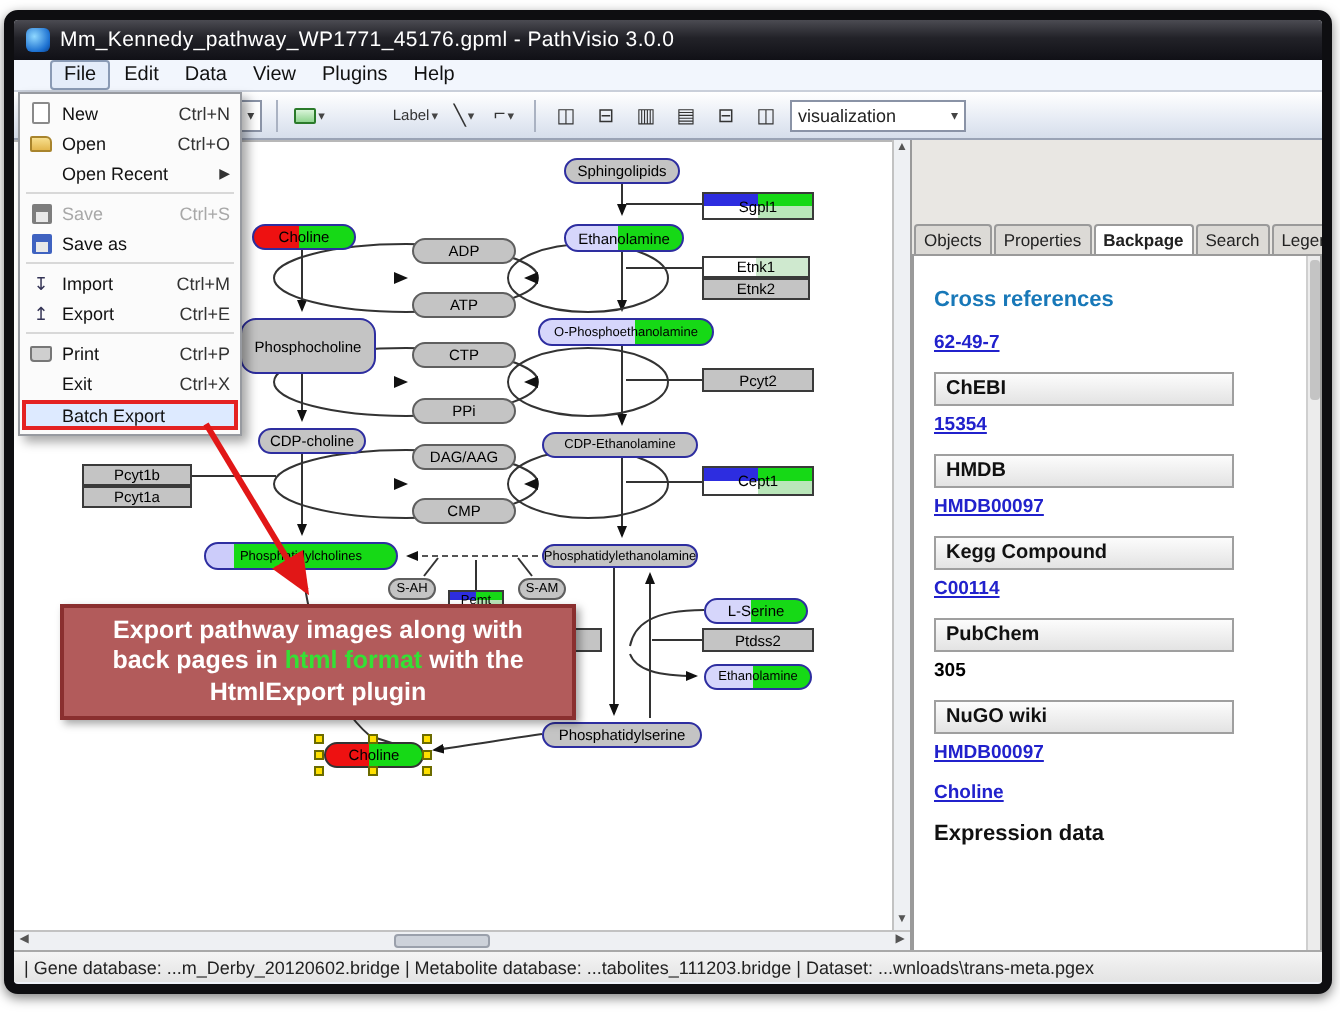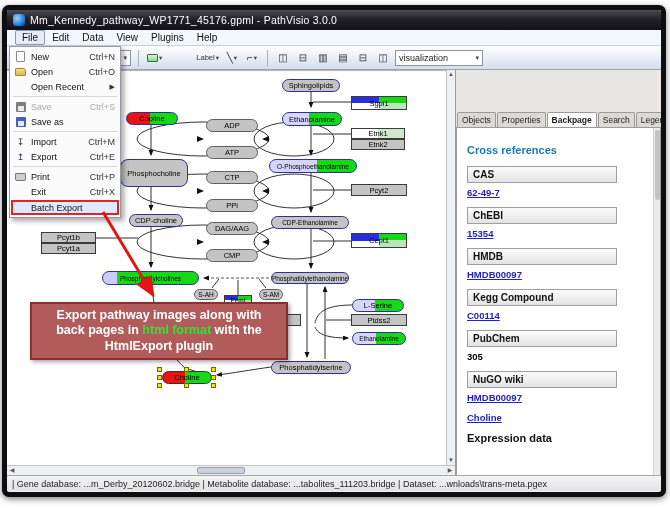--- a/index.html
+++ b/index.html
@@ -11,21 +11,21 @@
 
   
   .titlebar { height:20px; background:linear-gradient(#4b4b52,#222228 45%,#101016);
               display:flex; align-items:center; padding:0 6px; color:#fff; }
   .app-icon { width:12px; height:12px; border-radius:3px; margin-right:5px;
               background:radial-gradient(circle at 35% 35%, #8fd8ff, #1b6fd0 70%, #0b3f86); }
   .title-text { font-size:10.5px; letter-spacing:.2px; white-space:nowrap; }
 
   
   .menubar { height:16px; background:#f2f6fd; border-bottom:1px solid #c9cfda;
-             display:flex; align-items:center; font-size:10px; padding-left:8px; }
+             display:flex; align-items:center; font-size:10px; padding-left:18px; }
   .menubar .mitem { padding:1px 6px; margin-right:1px; color:#111; }
   .menubar .mitem.open { border:1px solid #8a9ab5; background:#e4ecfa; border-radius:2px; }
 
   
   .toolbar { height:24px; background:linear-gradient(#ffffff,#e6ebf4 60%,#d6deeb);
              border-bottom:1px solid #9aa3b5; display:flex; align-items:center;
              font-size:9px; padding:0 4px; gap:4px; color:#222; }
   .tb-label { font-size:8.5px; color:#333; }
   .combo { background:#fff; border:1px solid #8a93a6; height:16px; display:flex;
            align-items:center; font-size:9px; padding:0 3px; justify-content:space-between; }
@@ -311,21 +311,20 @@
         <div class="tab">Objects</div>
         <div class="tab">Properties</div>
         <div class="tab active">Backpage</div>
         <div class="tab">Search</div>
         <div class="tab">Legend</div>
       </div>
       <div class="panel-body">
         <div class="bp-heading">Cross references</div>
 
         <div class="bp-section">
-          <div class="bp-header">CAS</div>
           <div class="bp-value link">62-49-7</div>
         </div>
         <div class="bp-section">
           <div class="bp-header">ChEBI</div>
           <div class="bp-value link">15354</div>
         </div>
         <div class="bp-section">
           <div class="bp-header">HMDB</div>
           <div class="bp-value link">HMDB00097</div>
         </div>

